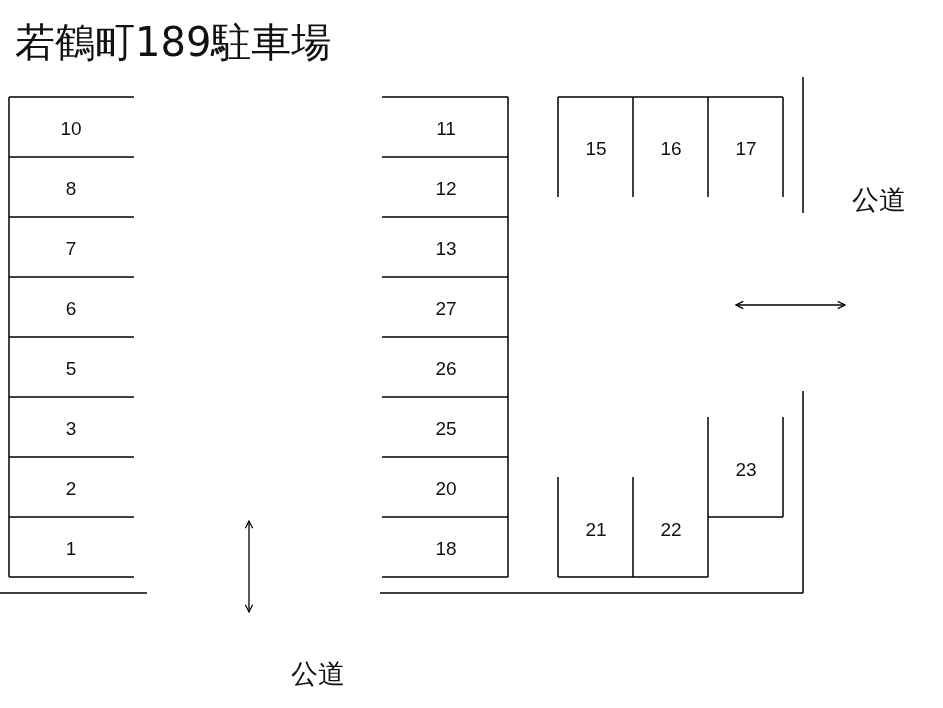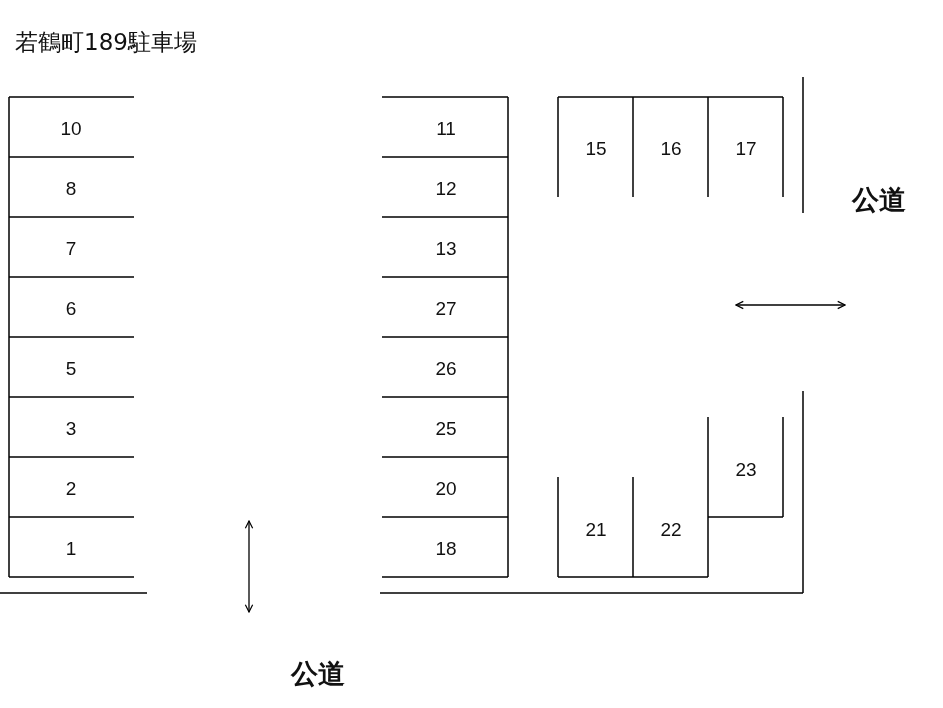--- a/index.html
+++ b/index.html
@@ -1,20 +1,20 @@
 <!DOCTYPE html>
 <html><head>
 <meta charset="utf-8">
 <style>
   html, body { margin: 0; padding: 0; background: #ffffff; }
   body { width: 943px; height: 708px; position: relative; overflow: hidden;
          font-family: "DejaVu Sans", "Liberation Sans", sans-serif; color: #111; }
-  .title { position: absolute; left: 15px; top: 18px; font-size: 23px; line-height: 48px;
+  .title { position: absolute; left: 15px; top: 18px; font-size: 40px; line-height: 48px;
            letter-spacing: 0px; white-space: nowrap; }
-  .road-label { position: absolute; font-size: 27px; font-weight: bold; white-space: nowrap; }
+  .road-label { position: absolute; font-size: 27px; font-weight: normal; white-space: nowrap; }
   .road-right { left: 852px; top: 182px; }
   .road-bottom { left: 291px; top: 656px; }
   svg.map { position: absolute; left: 0; top: 0; }
   .space text { font-family: "Liberation Sans", "DejaVu Sans", sans-serif; font-size: 19px; fill: #111; }
   .line { stroke: #000; stroke-width: 1.5; fill: none; }
 </style>
 </head>
 <body>
 
 <div class="title">若鶴町189駐車場</div>

